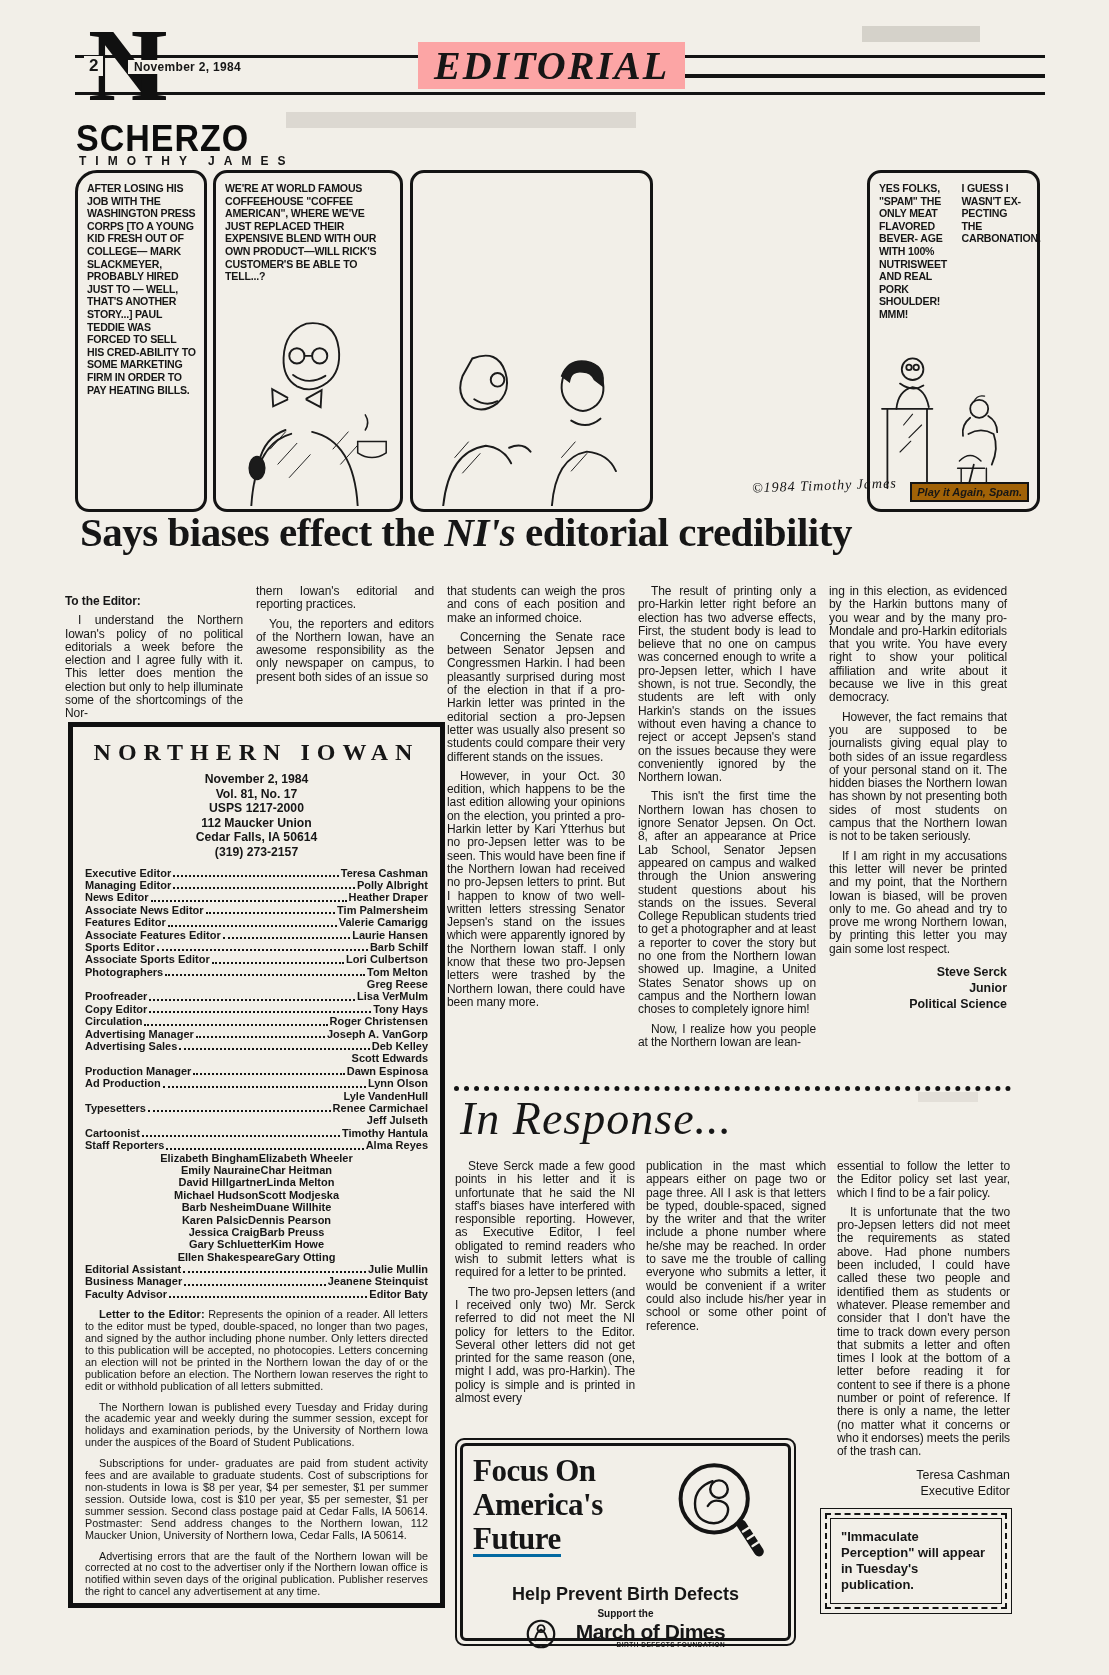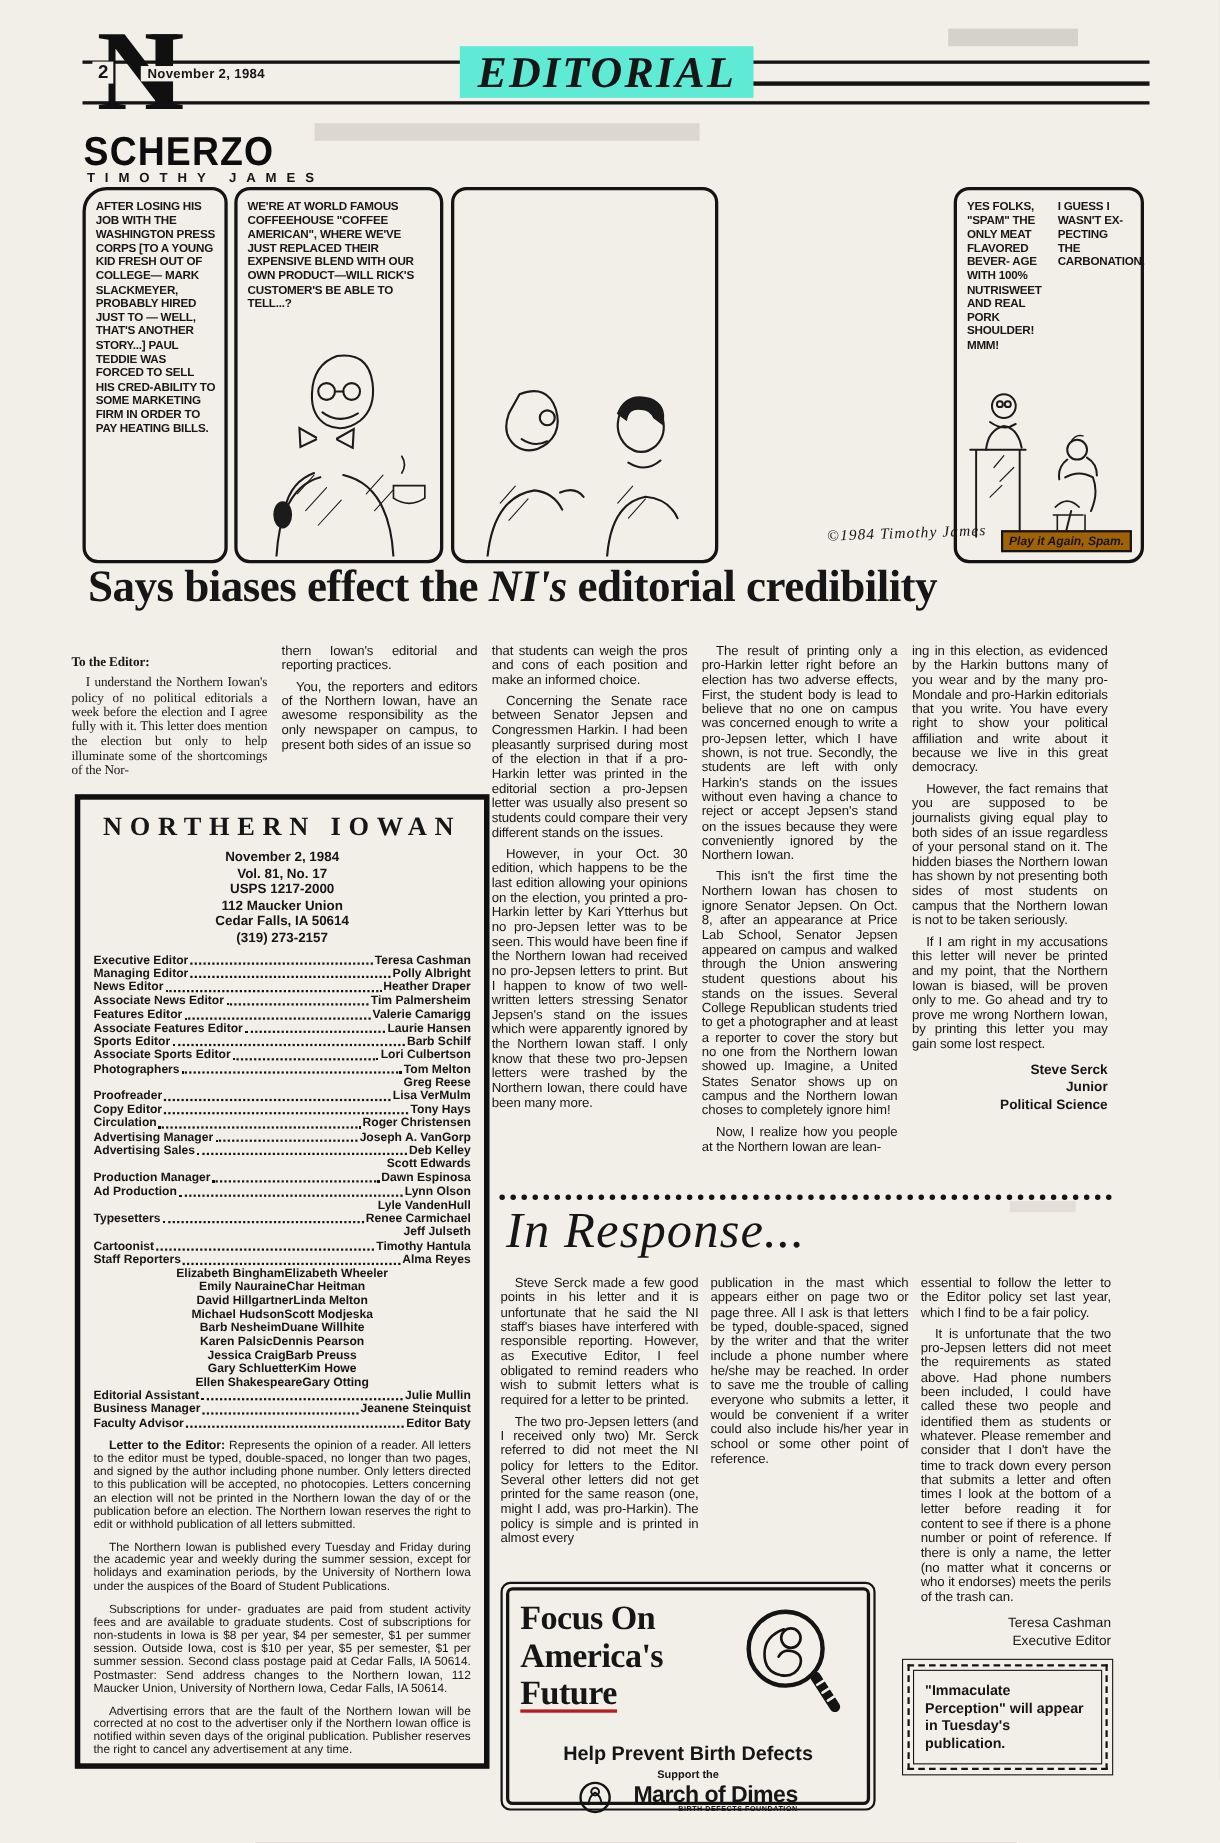--- a/index.html
+++ b/index.html
@@ -8,21 +8,21 @@
   .abs{position:absolute;}
   .rule{position:absolute;background:#141414;}
   .smudge{position:absolute;background:#8d887f;pointer-events:none;}
 
   
   .pageno{font-size:17px;font-weight:bold;}
   .dateline{font-size:12px;font-weight:bold;letter-spacing:.3px;}
   .ni-logo{font-family:"Liberation Serif",serif;font-weight:bold;font-size:104px;line-height:.9;
            letter-spacing:-34px;padding-right:34px;color:#101010;}
   .section-title{font-family:"Liberation Serif",serif;font-style:italic;font-weight:bold;
-                 font-size:40px;letter-spacing:2px;background:#5eead4;padding:0 16px;}
+                 font-size:40px;letter-spacing:2px;background:#fca5a5;padding:0 16px;}
 
   
   .comic-title{font-family:"Liberation Sans",sans-serif;font-weight:bold;font-size:34px;
                letter-spacing:1px;transform:scaleY(1.08);transform-origin:left top;color:#0d0d0d;}
   .comic-byline{font-size:12px;font-weight:bold;letter-spacing:9px;margin-top:1px;}
   .panel{position:absolute;top:170px;height:342px;border:3px solid #141414;border-radius:14px;
          box-sizing:border-box;}
   .btxt{font-weight:bold;font-size:10.6px;line-height:12.6px;letter-spacing:-.2px;}
   .pad{padding:9px 8px 0 9px;}
   .b2{display:flex;gap:7px;padding:9px 8px 0 9px;}
@@ -68,21 +68,21 @@
   .respcol p.ind{text-indent:13px;}
 
   
   .ad{position:absolute;left:455px;top:1438px;width:341px;height:208px;border:2px solid #141414;
       border-radius:9px;padding:3px;box-sizing:border-box;}
   .ad-inner{border:3px solid #141414;border-radius:6px;width:100%;height:100%;box-sizing:border-box;
       padding:8px 10px 6px;display:flex;flex-direction:column;}
   .ad-top{display:flex;flex:1;}
   .ad-lines{font-family:"Liberation Serif",serif;font-weight:bold;font-size:31px;line-height:34px;
       letter-spacing:-.5px;}
-  .ad-lines .u{border-bottom:3px solid #b91c1c;display:inline-block;line-height:30px;}
+  .ad-lines .u{border-bottom:3px solid #0369a1;display:inline-block;line-height:30px;}
   .ad-tag{text-align:center;font-weight:bold;font-size:18px;margin:2px 0 3px;}
   .ad-support{text-align:center;font-size:10px;font-weight:bold;}
   .ad-org-row{display:flex;justify-content:center;align-items:center;gap:20px;}
   .ad-org{font-weight:bold;font-size:21px;letter-spacing:-.5px;}
   .ad-org-sub{font-size:6.5px;font-weight:bold;letter-spacing:.5px;text-align:right;margin-top:-3px;}
 
   
   .notice{position:absolute;left:820px;top:1508px;width:192px;box-sizing:border-box;
           border:1px solid #141414;padding:4px;}
   .notice-mid{border:2px dashed #141414;padding:3px;}
@@ -168,21 +168,21 @@
         <path d="M112 84 q4 -8 12 -6" stroke-width="1.4"></path>
       </g>
     </svg>
     <div class="strip-caption">Play it Again, Spam.</div>
   </div>
 
   <div class="abs credit" style="left:752px;top:478px;">©1984 Timothy James</div>
 
   <h1 class="abs headline" style="left:80px;top:508px;margin:0;"><span>Says biases effect the </span><span class="it">NI's</span><span> editorial credibility</span></h1>
 
-  <div class="bodycol" style="left:65px;top:595px;font-family:Liberation Serif, serif;">
+  <div class="bodycol" style="left:65px;top:595px;">
     <p class="salut">To the Editor:</p>
     <p class="ind">I understand the Northern Iowan's policy of no political editorials a week before the election and I agree fully with it. This letter does mention the election but only to help illuminate some of the shortcomings of the Nor-</p>
   </div>
   <div class="bodycol" style="left:256px;top:585px;">
     <p>thern Iowan's editorial and reporting practices.</p>
     <p class="ind">You, the reporters and editors of the Northern Iowan, have an awesome responsibility as the only newspaper on campus, to present both sides of an issue so</p>
   </div>
   <div class="bodycol" style="left:447px;top:585px;">
     <p>that students can weigh the pros and cons of each position and make an informed choice.</p>
     <p class="ind">Concerning the Senate race between Senator Jepsen and Congressmen Harkin. I had been pleasantly surprised during most of the election in that if a pro-Harkin letter was printed in the editorial section a pro-Jepsen letter was usually also present so students could compare their very different stands on the issues.</p>

